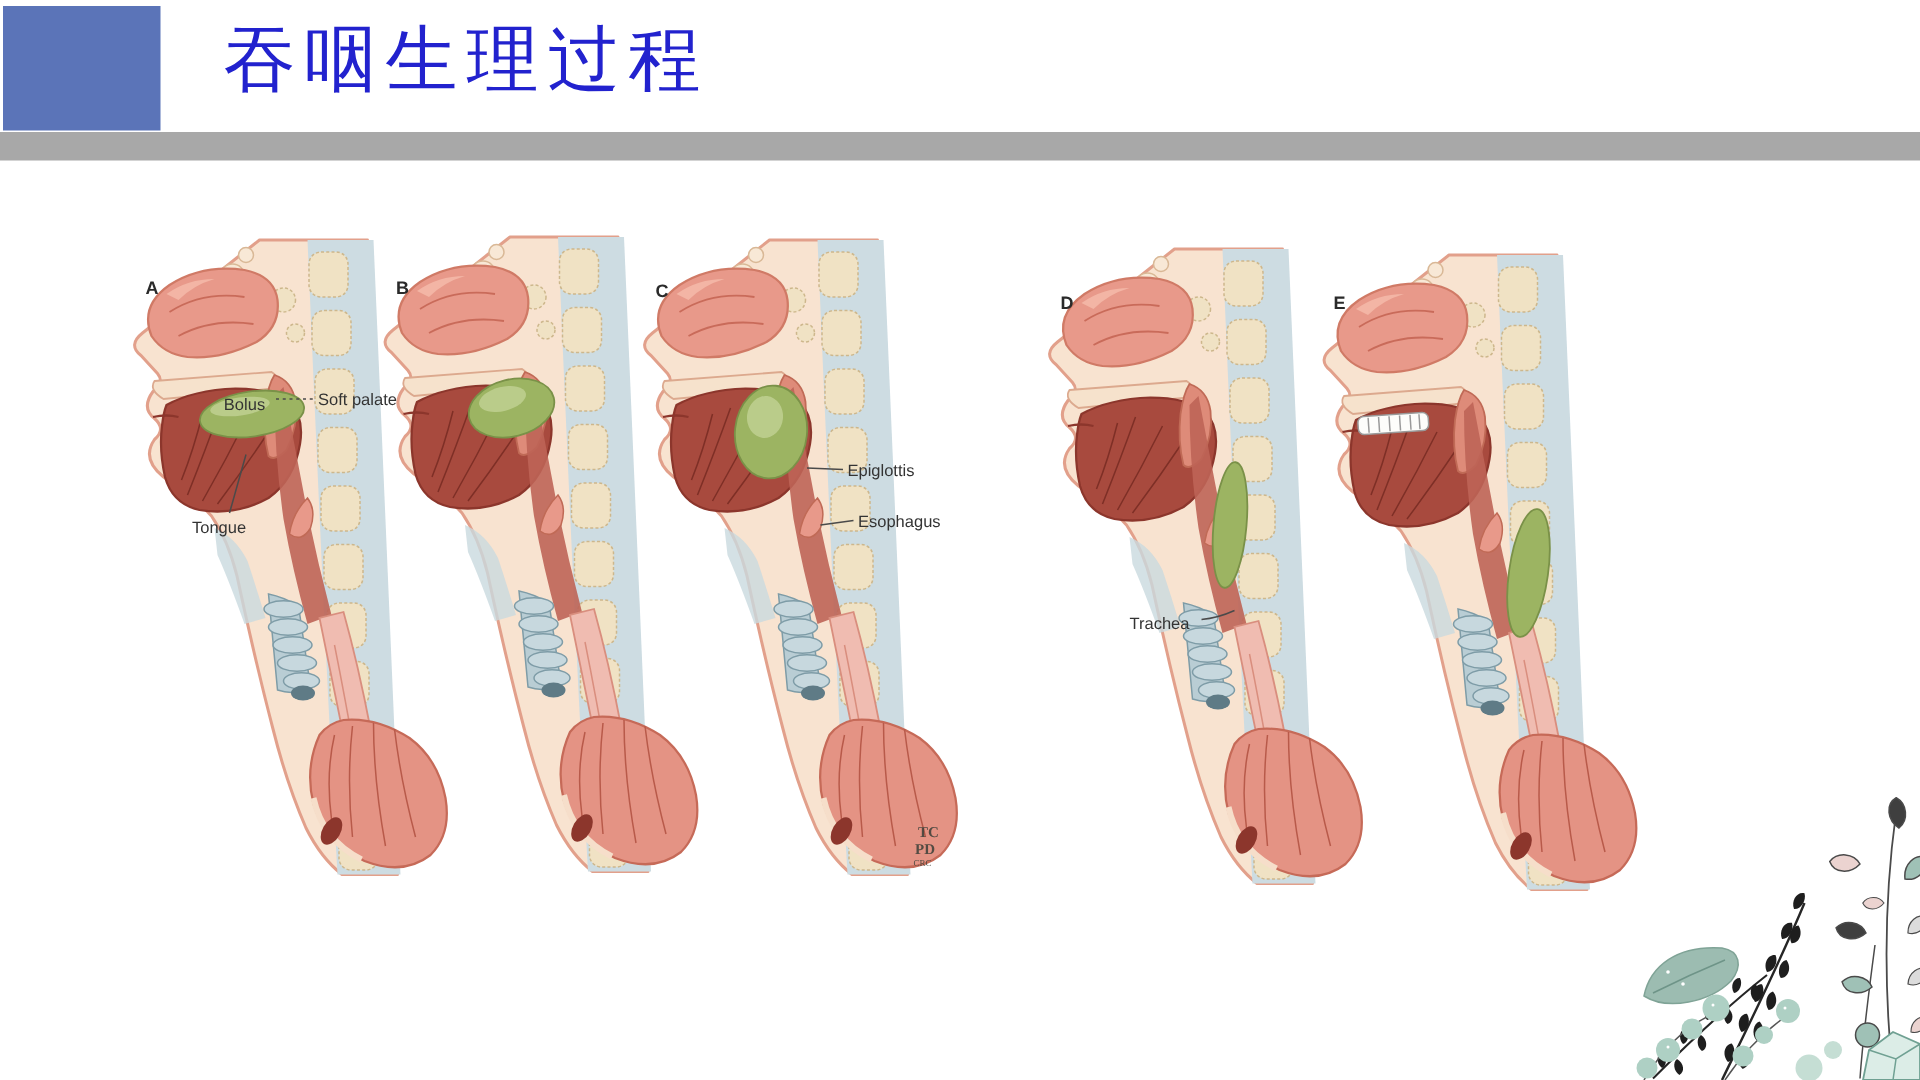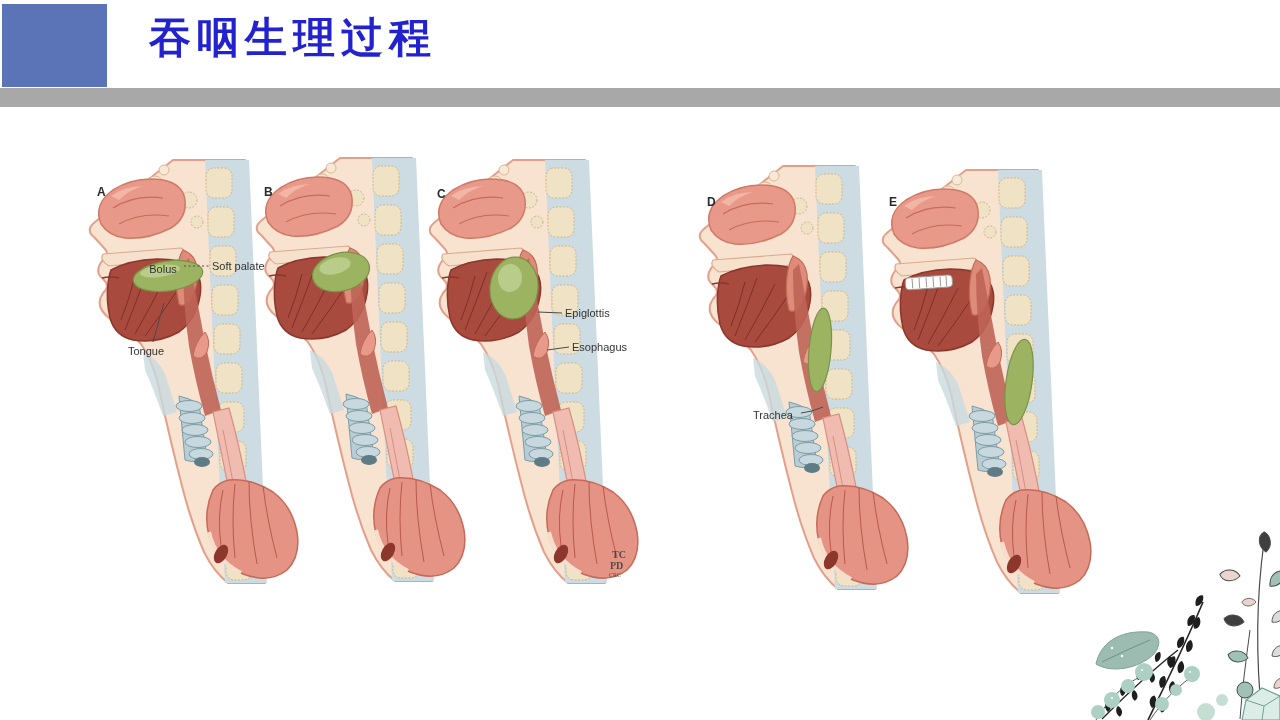--- a/index.html
+++ b/index.html
@@ -6,21 +6,21 @@
   body{
     width:1280px;height:720px;position:relative;overflow:hidden;
     background:#fff;font-family:"Liberation Sans",sans-serif;
   }
   .accent-block{
     position:absolute;left:2px;top:4px;width:105px;height:83px;
     background:var(--accent,#5B74B8);
   }
   .slide-title{
     position:absolute;left:149px;top:15px;
-    font-size:42px;font-weight:700;letter-spacing:6px;line-height:1.1;
+    font-size:48px;font-weight:400;letter-spacing:6px;line-height:1.1;
     color:var(--title-color,#2222CE);white-space:nowrap;
   }
   .divider-bar{
     position:absolute;left:0;top:88px;width:1280px;height:19px;
     background:var(--divider,#A8A8A8);
   }
   svg.art{position:absolute;left:0;top:0;}
   .fig-letter{font:bold 12px "Liberation Sans",sans-serif;fill:#2a2a2a;}
   .anno{font:11px "Liberation Sans",sans-serif;fill:#333;}
   .anno-line{stroke:#4a4a4a;stroke-width:1;fill:none;}

